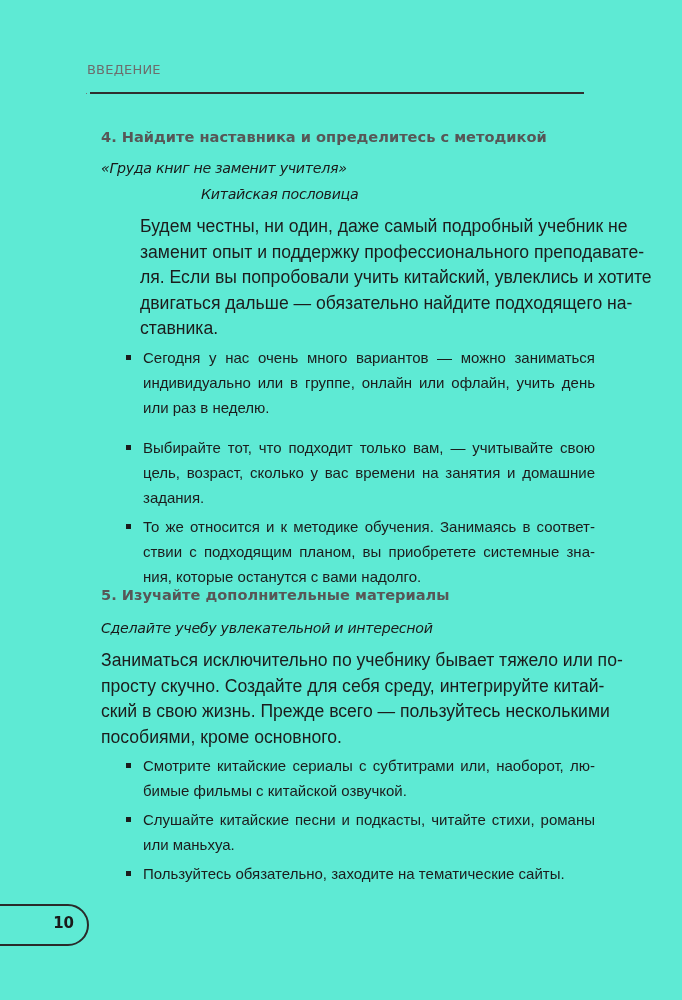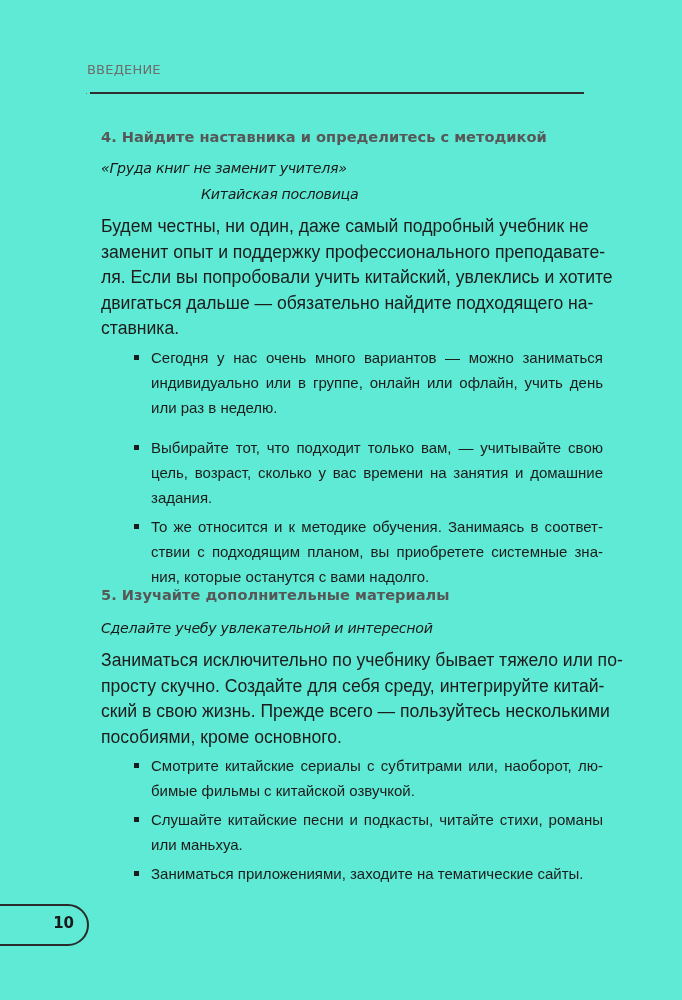--- a/index.html
+++ b/index.html
@@ -27,21 +27,21 @@
       font-family: "DejaVu Sans", sans-serif; font-style: italic;
       font-size: 14.2px; color: #1a1a1a; white-space: nowrap; letter-spacing: -0.3px;
     }
     .para {
       position: absolute; left: 101px; width: 486px;
       font-family: "Liberation Sans", sans-serif; font-size: 17.6px;
       line-height: 25.6px; color: #1c1c1c; text-align: justify;
     }
     .para .ln { display: block; text-align: justify; text-align-last: justify; height: 25.6px; white-space: nowrap; }
     .para .ln.last { text-align-last: left; }
-    .blist { position: absolute; left: 133px; width: 470px; margin: 0; padding: 0; list-style: none; }
+    .blist { position: absolute; left: 125px; width: 470px; margin: 0; padding: 0; list-style: none; }
     .bitem {
       position: relative; padding-left: 18px;
       font-family: "Liberation Sans", sans-serif; font-size: 15px;
       line-height: 25px; color: #1c1c1c;
     }
     .bitem .ln { display: block; text-align: justify; text-align-last: justify; height: 25px; white-space: nowrap; }
     .bitem .ln.last { text-align-last: left; }
     .bullet {
       position: absolute; left: 1px; top: 10px; width: 5px; height: 5px; background: #1c1c1c;
     }
@@ -57,21 +57,21 @@
 <div class="page">
 
   <div class="running-head">ВВЕДЕНИЕ</div>
   <div class="head-rule-dot"></div>
   <div class="head-rule"></div>
 
   <div class="h" style="top:128px;">4. Найдите наставника и определитесь с методикой</div>
   <div class="ital" style="left:101px; top:160px;">«Груда книг не заменит учителя»</div>
   <div class="ital" style="left:201px; top:186px;">Китайская пословица</div>
 
-  <div class="para" style="top:214px;">
+  <div class="para" style="top:214px;margin-left:39px;">
     <span class="ln">Будем честны, ни один, даже самый подробный учебник не</span>
     <span class="ln">заменит опыт и поддержку профессионального преподавате-</span>
     <span class="ln">ля. Если вы попробовали учить китайский, увлеклись и хотите</span>
     <span class="ln">двигаться дальше — обязательно найдите подходящего на-</span>
     <span class="ln last">ставника.</span>
   </div>
 
   <ul class="blist" style="top:345px;">
     <li class="bitem">
       <span class="bullet"></span>
@@ -109,21 +109,21 @@
       <span class="ln">Смотрите китайские сериалы с субтитрами или, наоборот, лю-</span>
       <span class="ln last">бимые фильмы с китайской озвучкой.</span>
     </li>
     <li class="bitem" style="margin-top:4px;">
       <span class="bullet"></span>
       <span class="ln">Слушайте китайские песни и подкасты, читайте стихи, романы</span>
       <span class="ln last">или маньхуа.</span>
     </li>
     <li class="bitem" style="margin-top:4px;">
       <span class="bullet"></span>
-      <span class="ln last">Заниматься приложениями, заходите на тематические сайты.</span>
+      <span class="ln last">Пользуйтесь обязательно, заходите на тематические сайты.</span>
     </li>
   </ul>
 
   <svg class="page-tab" viewBox="0 0 90 42">
     <path d="M0 1 H68 A20 20 0 0 1 68 41 H0" fill="none" stroke="#2a2a2a" stroke-width="2"></path>
   </svg>
   <div class="page-num">10</div>
 
 </div>
 

